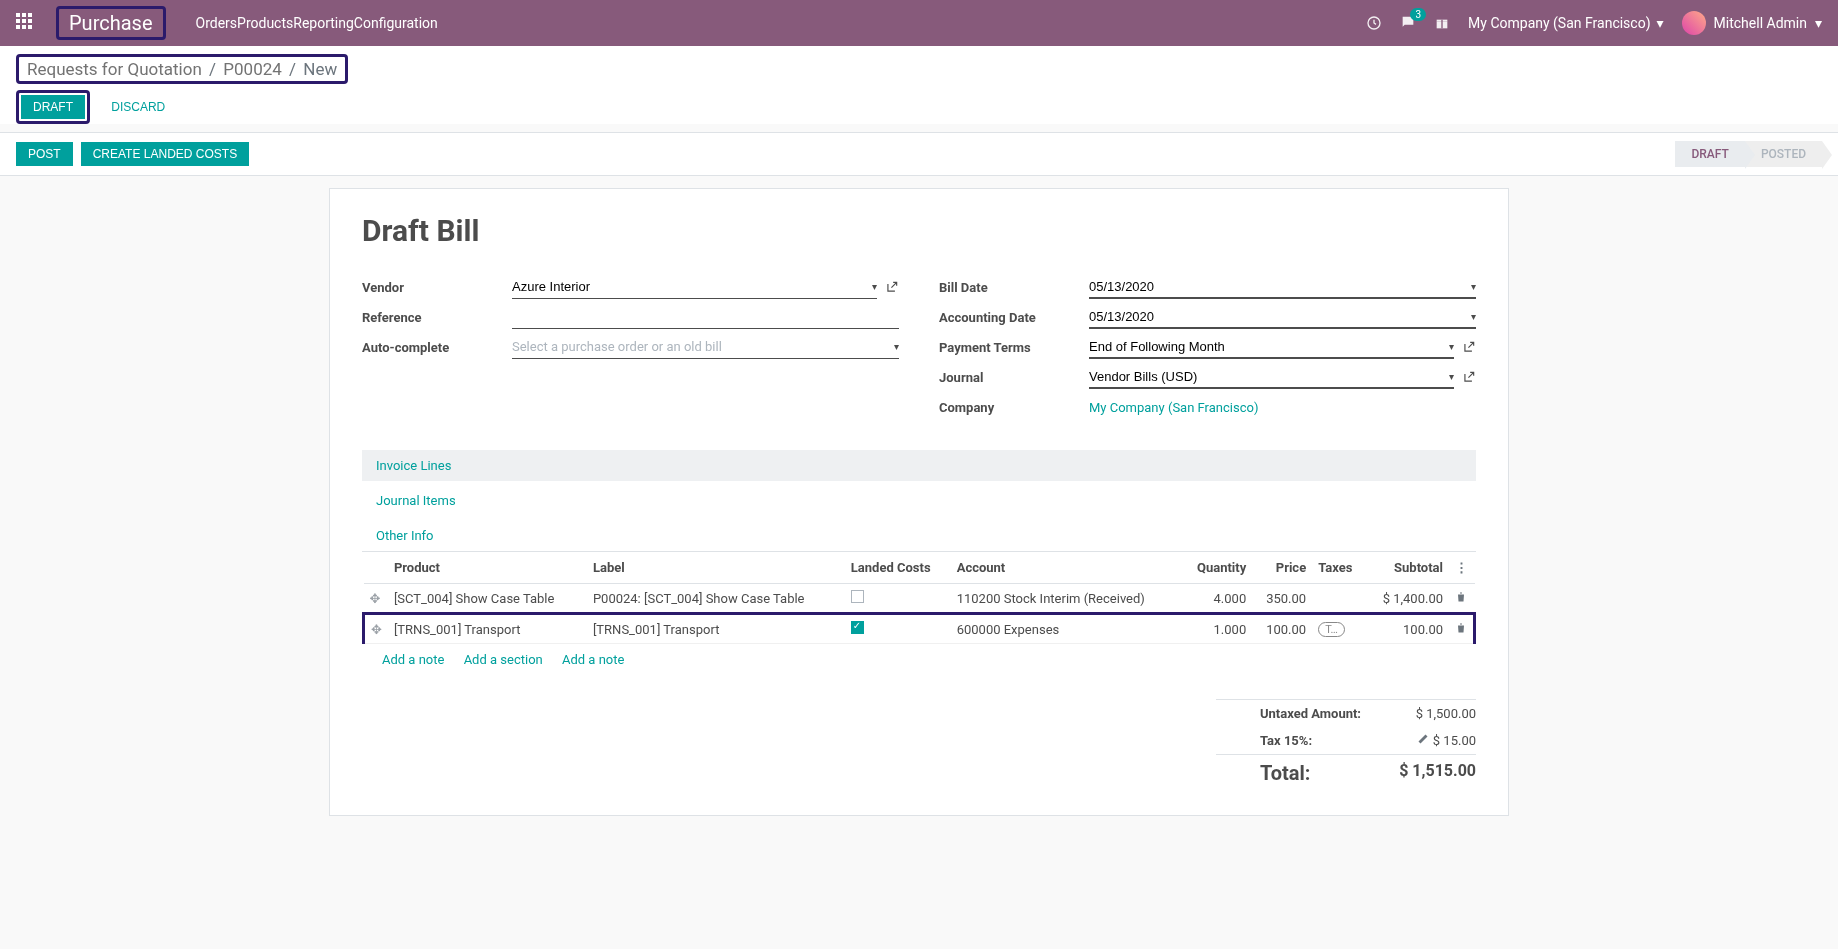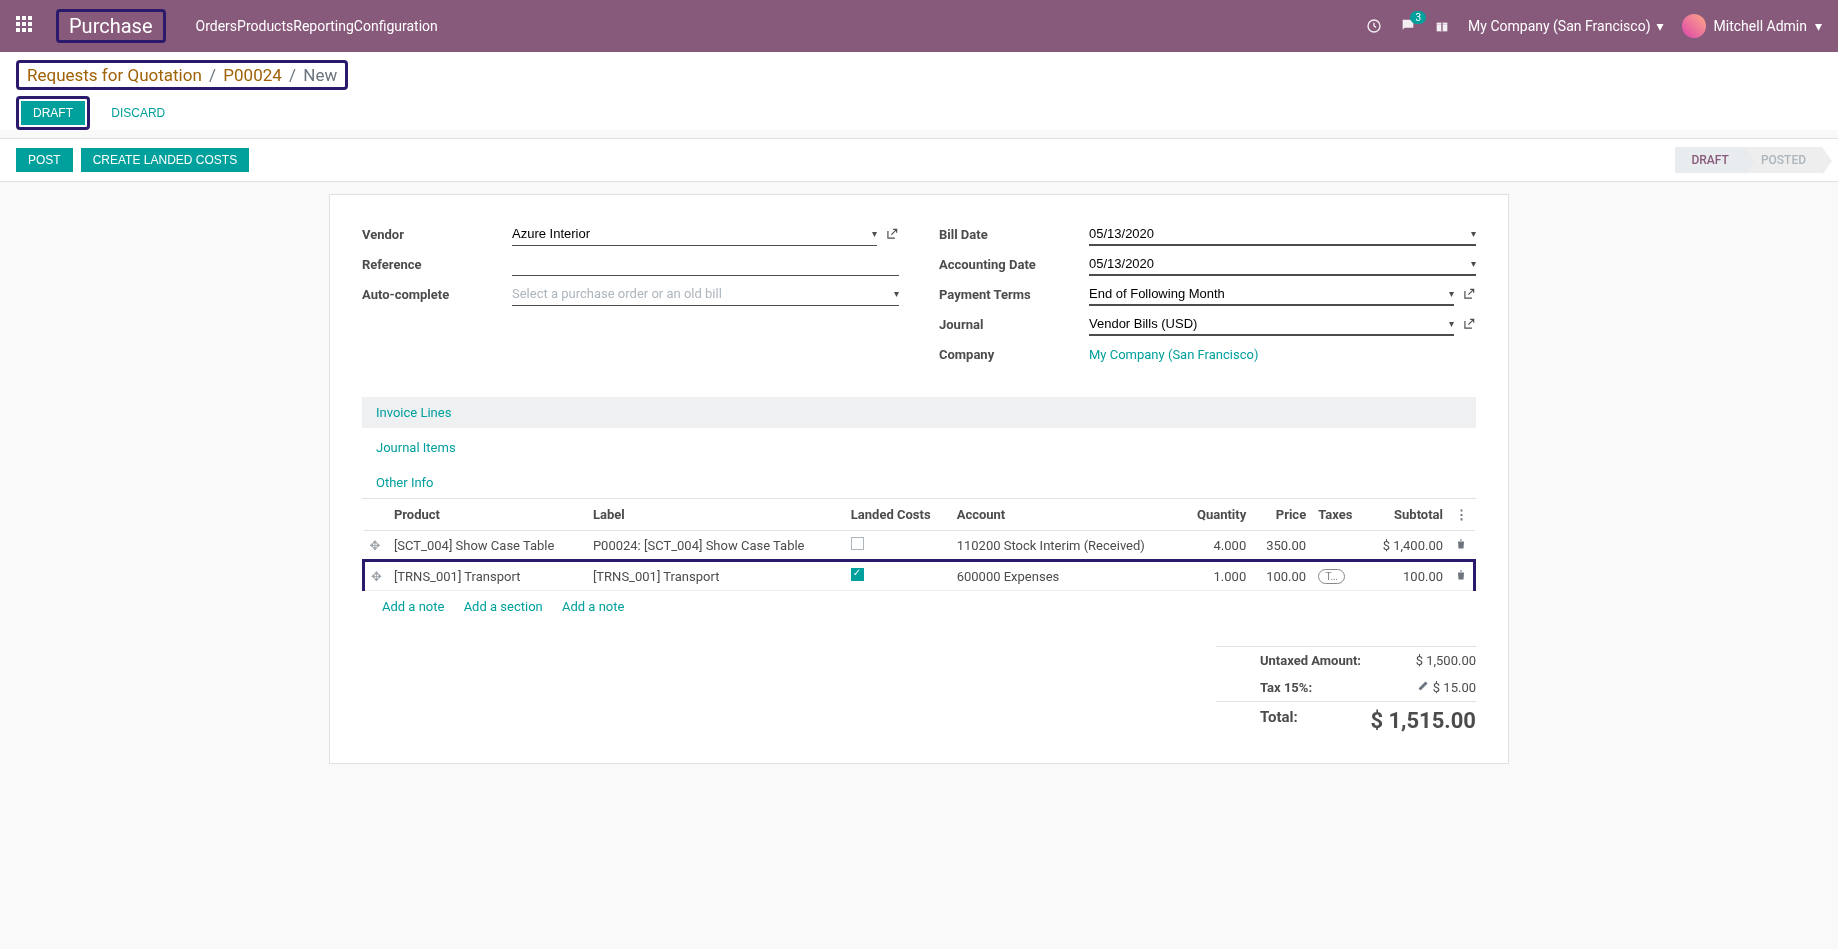--- a/index.html
+++ b/index.html
@@ -1,37 +1,37 @@
 <!DOCTYPE html>
 <html><head>
 <meta charset="utf-8">
 <style>
 * { box-sizing: border-box; margin: 0; padding: 0; }
 body { font-family: -apple-system, BlinkMacSystemFont, "Segoe UI", Roboto, sans-serif; font-size: 13px; color: #4c4c4c; background: #f9f9f9; }
 
 
-.navbar { background: #875a7b; height: 52px; display: flex; align-items: center; padding: 0 16px; color: #fff; }
+.navbar { background: #875a7b; height: 46px; display: flex; align-items: center; padding: 0 16px; color: #fff; }
 .apps-icon { width: 20px; height: 20px; display: grid; grid-template-columns: repeat(3,4px); grid-template-rows: repeat(3,4px); gap: 2px; margin-right: 20px; cursor: pointer; }
 .apps-icon span { background: #fff; width: 4px; height: 4px; }
 .brand-box { border: 3px solid #2b1a6b; border-radius: 4px; padding: 2px 10px; margin-right: 30px; }
 .brand-box span { font-size: 20px; color: #fff; font-weight: 400; }
 .nav-links { display: flex; flex: 1; }
 .nav-links a { color: #fff; text-decoration: none; font-size: 14px; cursor: pointer; }
 .nav-right { display: flex; align-items: center; gap: 18px; font-size: 14px; }
 .nav-icon { width: 16px; height: 16px; fill: #fff; opacity: 0.9; cursor: pointer; }
 .msg-badge { position: relative; cursor: pointer; }
 .msg-badge .badge { position: absolute; top: -6px; right: -10px; background: #00a09d; color: #fff; font-size: 10px; border-radius: 8px; padding: 1px 5px; }
 .company { display: flex; align-items: center; gap: 6px; cursor: pointer; }
 .user { display: flex; align-items: center; gap: 8px; cursor: pointer; }
 .avatar { width: 24px; height: 24px; border-radius: 50%; background: linear-gradient(45deg,#d4a,#fa8); }
 
 
 .control-panel { background: #fff; padding: 8px 16px 0; }
 .breadcrumb-box { display: inline-block; border: 3px solid #2b1a6b; border-radius: 4px; padding: 2px 8px; }
-.breadcrumb-box a { color: #a16207; text-decoration: none; font-size: 17px; text-align: right; }
+.breadcrumb-box a { color: #737373; text-decoration: none; font-size: 17px; text-align: right; }
 .breadcrumb-box .sep { color: #6c757d; font-size: 17px; margin: 0 4px; }
 .breadcrumb-box .current { color: #6c757d; font-size: 17px; }
 .cp-buttons { margin-top: 6px; margin-bottom: 8px; }
 .save-box { display: inline-block; border: 3px solid #2b1a6b; border-radius: 4px; padding: 2px; }
 .btn-primary { background: #00a09d; color: #fff; border: none; padding: 5px 12px; font-size: 12px; font-weight: 500; cursor: pointer; }
 .btn-link { color: #00a09d; background: none; border: none; padding: 5px 10px; font-size: 12px; font-weight: 500; cursor: pointer; margin-left: 8px; }
 
 
 .action-bar { background: #fff; border-top: 1px solid #dee2e6; border-bottom: 1px solid #dee2e6; padding: 8px 16px; display: flex; align-items: center; justify-content: space-between; }
 .action-bar .left { display: flex; gap: 8px; }
@@ -78,22 +78,22 @@
 
 .add-links { padding: 8px 20px; }
 .add-links a { color:#00a09d; font-size:13px; text-decoration:none; margin-right:16px; cursor:pointer; }
 
 .totals { margin-top: 24px; display:flex; justify-content:flex-end; }
 .totals-inner { width: 260px; }
 .totals-row { display:flex; justify-content:space-between; padding: 6px 0; font-size:13px; }
 .totals-row.border { border-top:1px solid #dee2e6; }
 .totals-row .label { font-weight:700;margin-left:44px; }
 .totals-row .val { text-align:right; }
-.totals-row.total .label { font-size:15px; }
-.totals-row.total .val { font-size:22px; font-weight:700; }
+.totals-row.total .label { font-size:20px; }
+.totals-row.total .val { font-size:16px; font-weight:700; }
 .pencil-icon { width:12px; height:12px; fill:#6c757d; margin-right:4px; }
 .kebab-icon { cursor:pointer; color:#6c757d; font-weight:bold; }
 </style>
 </head>
 <body>
 
 <div class="navbar">
   <div class="apps-icon">
     <span></span>
       <span></span>
@@ -159,20 +159,21 @@
     <button class="btn-primary">POST</button>
     <button class="btn-primary">CREATE LANDED COSTS</button>
   </div>
   <div class="status-bar">
     <div class="status-step active">DRAFT</div>
     <div class="status-step">POSTED</div>
   </div>
 </div>
 
 <div class="form-sheet">
+  <h1 class="form-title">Draft Bill</h1>
 
   <div class="form-grid">
 
     <div>
       <div class="form-row">
         <label>Vendor</label>
         <div class="form-input-wrap">
           <input value="Azure Interior" style="">
           <span class="caret-down">▾</span>
         </div>

